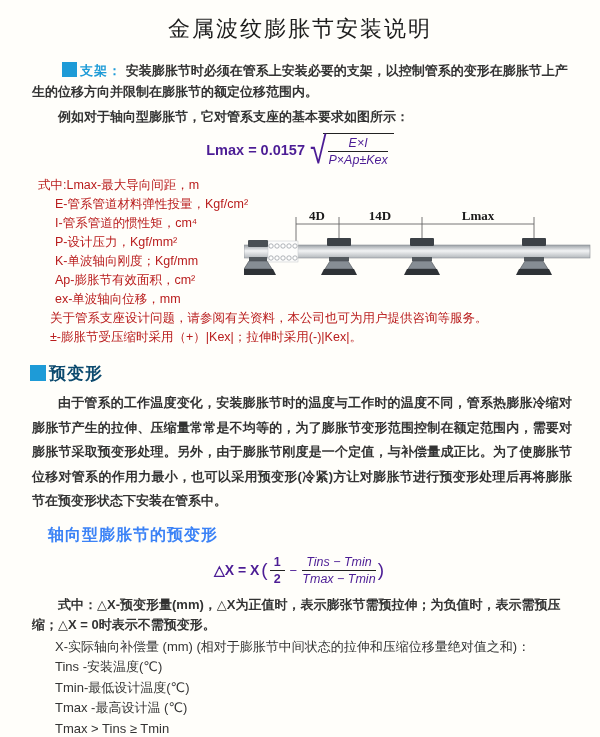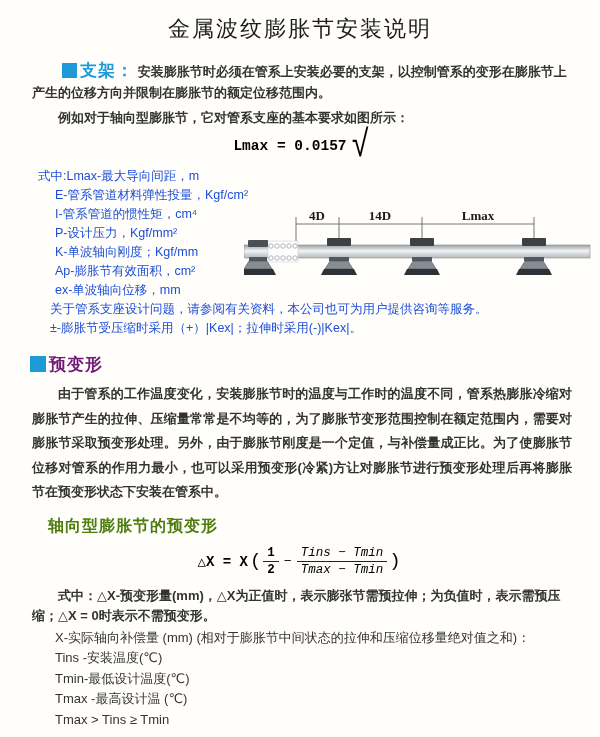--- a/index.html
+++ b/index.html
@@ -13,51 +13,51 @@
   h1.title{
     margin:14px 0 0;text-align:center;font-size:22px;font-weight:normal;
     color:#1c1c1c;letter-spacing:2px;
   }
   .para{font-size:13px;line-height:21px;color:#333;margin:0 28px 0 32px;}
   .intro{margin-top:16px;text-indent:30px;font-weight:bold;}
   .bullet{
     display:inline-block;width:15px;height:15px;background:#1e9bd7;
     vertical-align:-2px;margin-right:3px;
   }
-  .sec-head-inline{color:#1e9bd7;font-size:17px;font-weight:bold;letter-spacing:1px;}
+  .sec-head-inline{color:#1e9bd7;font-size:13px;font-weight:bold;letter-spacing:1px;}
   .example{margin-top:4px;text-indent:2em;font-weight:bold;}
   
   .formula{
-    text-align:center;font-family:Liberation Mono, monospace;
-    color:#000000;margin-top:6px;
+    text-align:center;font-family:Liberation Sans, sans-serif;
+    color:#4c1d95;margin-top:6px;
   }
   .formula .inner{display:inline-flex;align-items:center;}
   .f-pre{font-weight:bold;font-size:14.5px;margin-right:5px;}
   .sqrt-sym{font-size:30px;line-height:.8;transform:scaleY(1.25);margin-right:-3px;font-weight:400;}
   .sqrt-body{border-top:1.6px solid #222;padding:2px 6px 0 5px;}
   .frac{display:inline-flex;flex-direction:column;text-align:center;vertical-align:middle;font-size:12.5px;font-style:italic;}
   .frac .num{border-bottom:1px solid #222;padding:0 4px 1px;}
   .frac .den{padding-top:1px;}
   .frac.plain{font-style:normal;font-weight:bold;}
   .big-paren{font-size:19px;font-weight:400;margin:0 2px;}
   .f-var{font-weight:bold;font-size:14px;}
   .f-mid{margin:0 5px;font-size:13px;}
   
   .defs-wrap{margin:9px 0 0 38px;}
-  .def{margin:0;font-size:12.5px;line-height:19px;color:#1d4ed8;}
+  .def{margin:0;font-size:12.5px;line-height:19px;color:#b91c1c;}
   .def.sub{margin-left:17px;}
   .def.note{margin-left:12px;}
   
   .diagram{position:absolute;left:244px;top:192px;width:350px;height:95px;}
   .dim-label{font-family:"Liberation Serif","DejaVu Serif",serif;font-weight:bold;font-size:13px;fill:#1a1a1a;}
   
-  .sec-heading{margin:15px 0 0 30px;font-size:17px;font-weight:bold;color:#701a75;letter-spacing:1px;}
+  .sec-heading{margin:15px 0 0 30px;font-size:17px;font-weight:bold;color:#0c4a6e;letter-spacing:1px;}
   .sec-heading .bullet{width:16px;height:16px;}
   .preform-body{margin-top:6px;text-align:justify;text-indent:2em;line-height:24.5px;font-weight:bold;}
-  .subhead{margin:11px 0 0 48px;font-size:16px;font-weight:bold;color:#4d7c0f;letter-spacing:1px;}
+  .subhead{margin:11px 0 0 48px;font-size:16px;font-weight:bold;color:#3b82f6;letter-spacing:1px;}
   .formula2{margin-top:9px;font-size:13.5px;}
   .para-shizhong{margin-top:9px;text-indent:2em;line-height:20px;font-weight:bold;}
   .line-sub{margin:2px 28px 0 55px;font-size:13px;line-height:20.5px;}
   .temps{margin:0 28px 0 55px;}
   .temps p{margin:0;font-size:13px;line-height:20.5px;}
 </style>
 </head>
 <body>
 
 <div class="page">
@@ -65,20 +65,26 @@
   <h1 class="title">金属波纹膨胀节安装说明</h1>
 
   <p class="para intro"><span class="bullet"></span><span class="sec-head-inline">支架：</span> <span>安装膨胀节时必须在管系上安装必要的支架，以控制管系的变形在膨胀节上产生的位移方向并限制在膨胀节的额定位移范围内。</span></p>
 
   <p class="para example">例如对于轴向型膨胀节，它对管系支座的基本要求如图所示：</p>
 
   <div class="formula">
     <span class="inner">
       <span class="f-pre">Lmax = 0.0157</span>
       <span class="sqrt-sym">√</span>
+      <span class="sqrt-body">
+        <span class="frac">
+          <span class="num">E×I</span>
+          <span class="den">P×Ap±Kex</span>
+        </span>
+      </span>
     </span>
   </div>
 
   <div class="defs-wrap">
     <p class="def">式中:Lmax-最大导向间距，m</p>
     <p class="def sub">E-管系管道材料弹性投量，Kgf/cm²</p>
     <p class="def sub">I-管系管道的惯性矩，cm⁴</p>
     <p class="def sub">P-设计压力，Kgf/mm²</p>
     <p class="def sub">K-单波轴向刚度；Kgf/mm</p>
     <p class="def sub">Ap-膨胀节有效面积，cm²</p>

